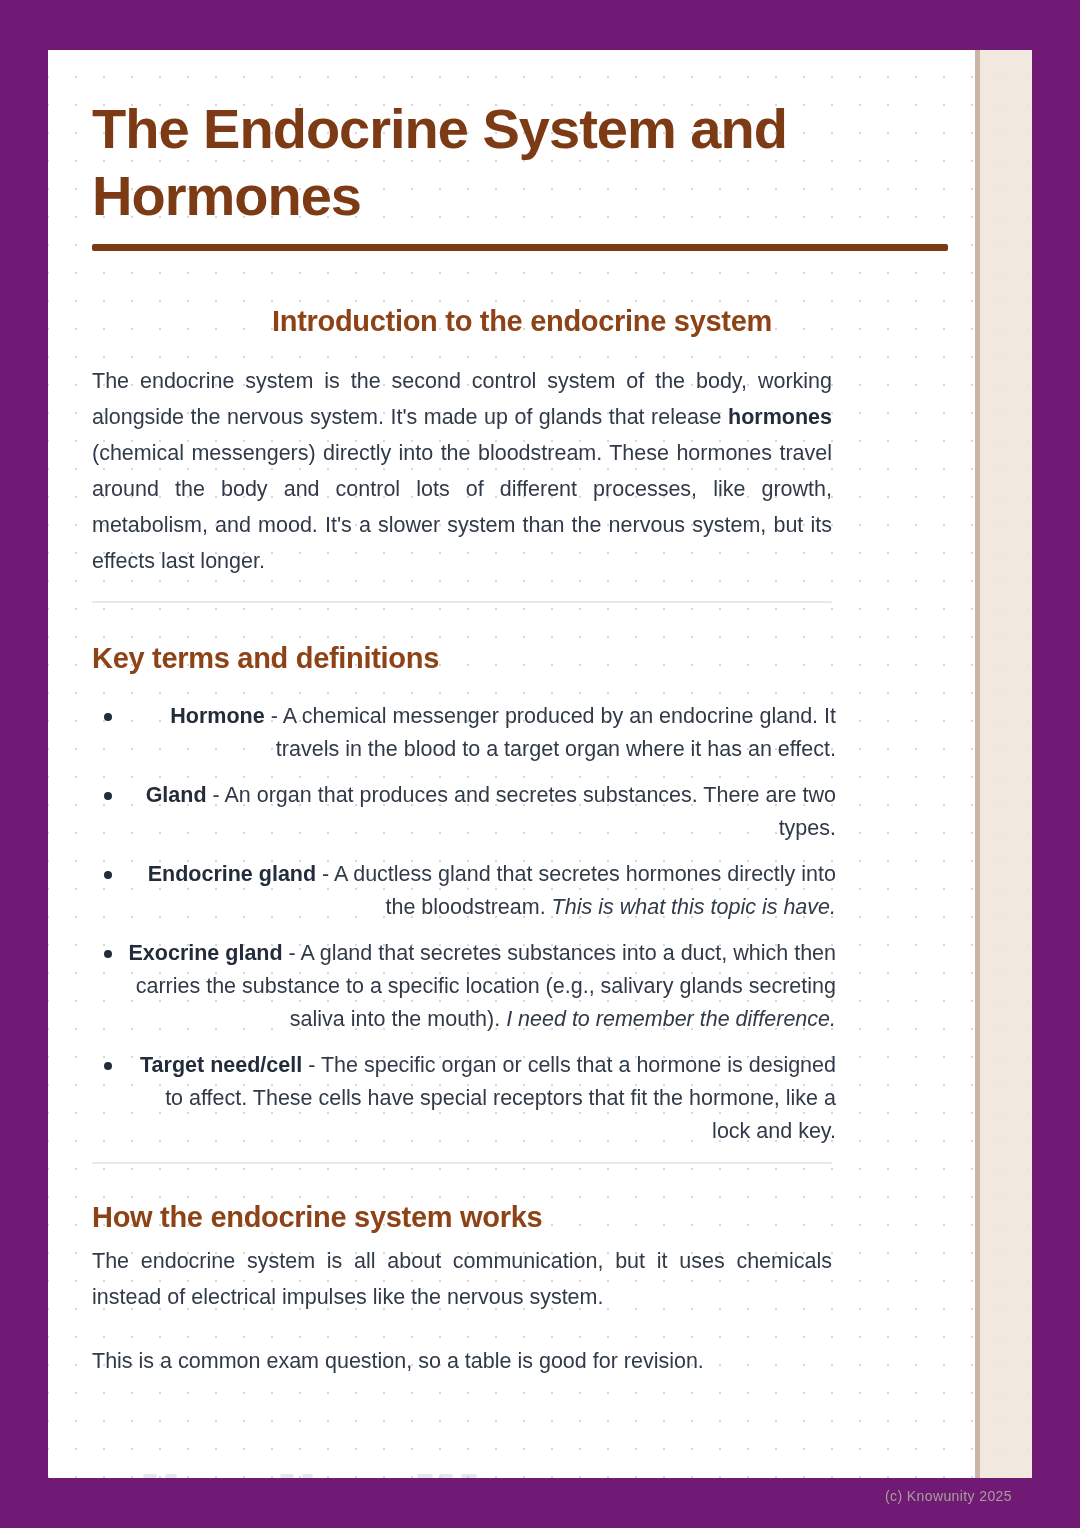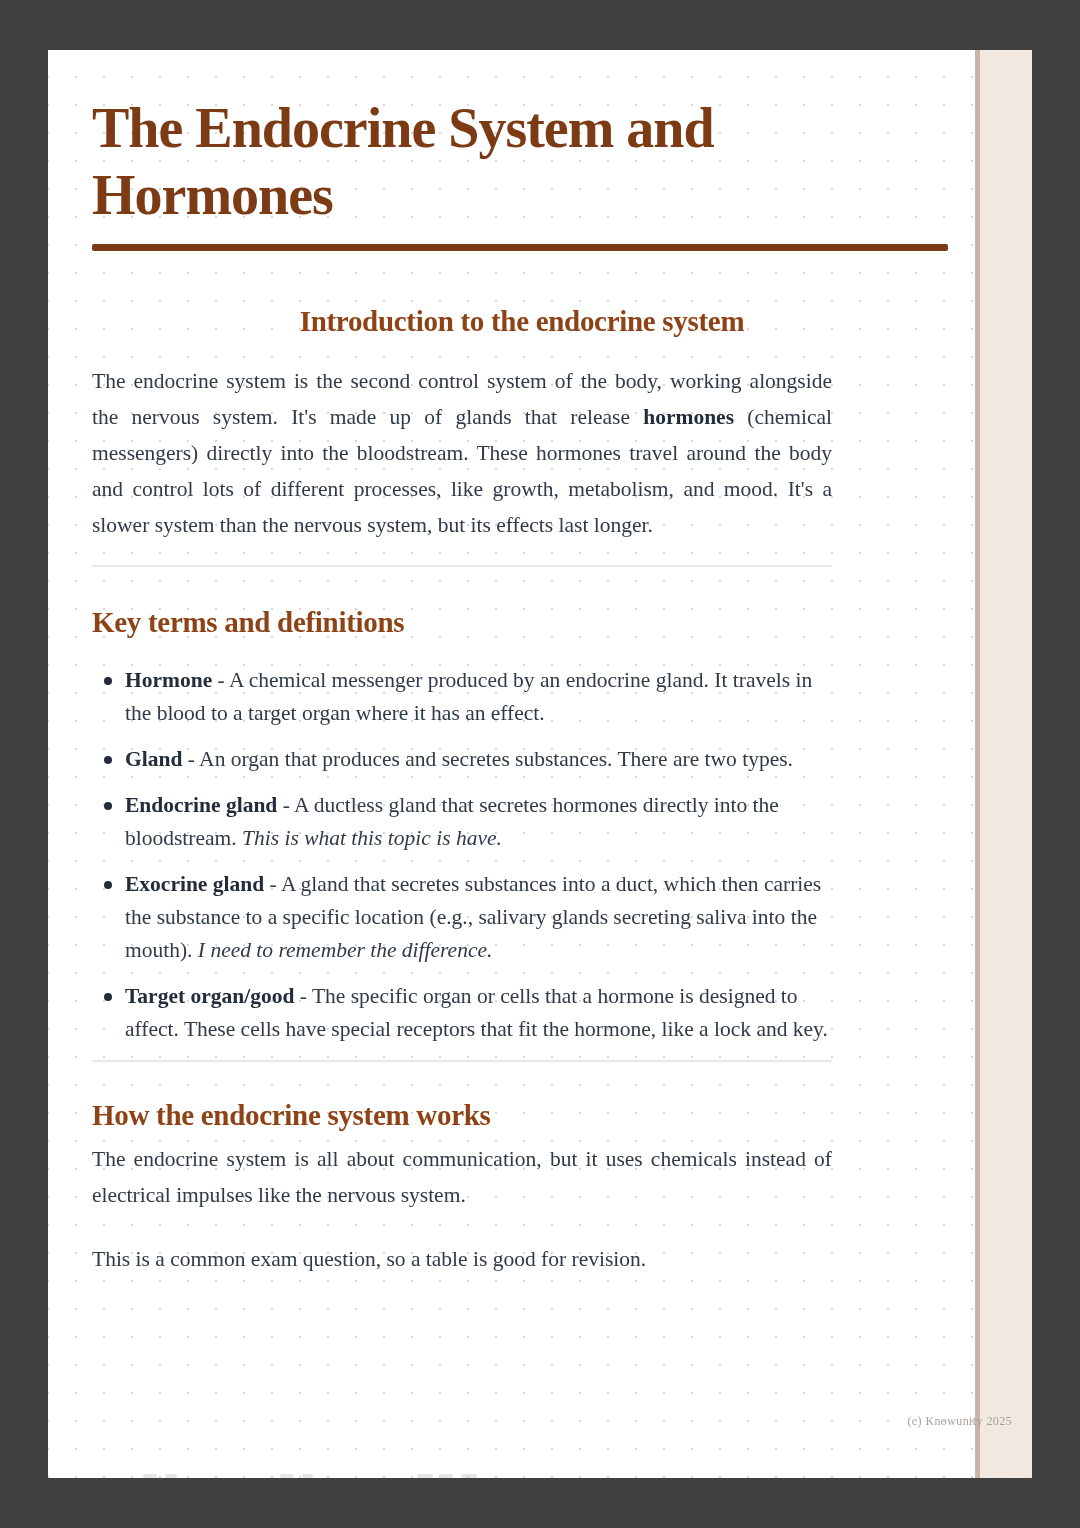--- a/index.html
+++ b/index.html
@@ -5,23 +5,22 @@
   html, body {
     margin: 0;
     padding: 0;
     background: #ffffff;
     font-family: "Liberation Sans", sans-serif;
   }
   .canvas {
     position: relative;
     width: 1080px;
     height: 1528px;
-    background: #404040;
+    background: #701a75;
     overflow: hidden;
-    font-family: Liberation Serif, serif;
   }
   
   .page {
     position: absolute;
     left: 48px;
     top: 50px;
     width: 984px;
     height: 1428px;
     background-color: #ffffff;
     background-image: radial-gradient(circle, #d5d5db 1.4px, rgba(255,255,255,0) 1.5px);
@@ -111,43 +110,44 @@
     padding: 0;
     width: 744px;
   }
   ul.terms-list li {
     position: relative;
     padding-left: 33px;
     font-size: 21.5px;
     line-height: 33px;
     color: #303a48;
     margin-bottom: 13px;
+    text-align: right;
   }
   ul.terms-list li:last-child { margin-bottom: 0; }
   .bullet-dot {
     position: absolute;
     left: 12px;
     top: 13px;
     width: 8px;
     height: 8px;
     border-radius: 50%;
     background: #222c3a;
   }
   .term-b {
     font-weight: 700;
     color: #222c3a;
   }
   .term-note {
     font-style: italic;
   }
   .watermark {
     position: absolute;
-    top: 1414px;
+    top: 1488px;
     right: 68px;
-    font-size: 12px;
+    font-size: 14px;
     letter-spacing: 0.4px;
     color: #a6a099;
     z-index: 5;
   }
   
   .cutoff-hints { position: absolute; top: 1424px; left: 0; width: 100%; height: 6px; }
   .cutoff-hints span {
     position: absolute;
     top: 0;
     height: 4px;
@@ -197,21 +197,21 @@
           <span class="term-b">Endocrine gland</span>
           <span>- A ductless gland that secretes hormones directly into the bloodstream. </span><span class="term-note">This is what this topic is have.</span>
         </li>
         <li>
           <span class="bullet-dot"></span>
           <span class="term-b">Exocrine gland</span>
           <span>- A gland that secretes substances into a duct, which then carries the substance to a specific location (e.g., salivary glands secreting saliva into the mouth). </span><span class="term-note">I need to remember the difference.</span>
         </li>
         <li>
           <span class="bullet-dot"></span>
-          <span class="term-b">Target organ/good</span>
+          <span class="term-b">Target need/cell</span>
           <span>- The specific organ or cells that a hormone is designed to affect. These cells have special receptors that fit the hormone, like a lock and key.</span>
         </li>
       </ul>
 
       <div class="divider divider-2"></div>
 
       <h2 class="section-heading h2-how">How the endocrine system works</h2>
       <p class="body-para p-how">The endocrine system is all about communication, but it uses chemicals instead of electrical impulses like the nervous system.</p>
 
       <p class="body-para p-comp">This is a common exam question, so a table is good for revision.</p>

